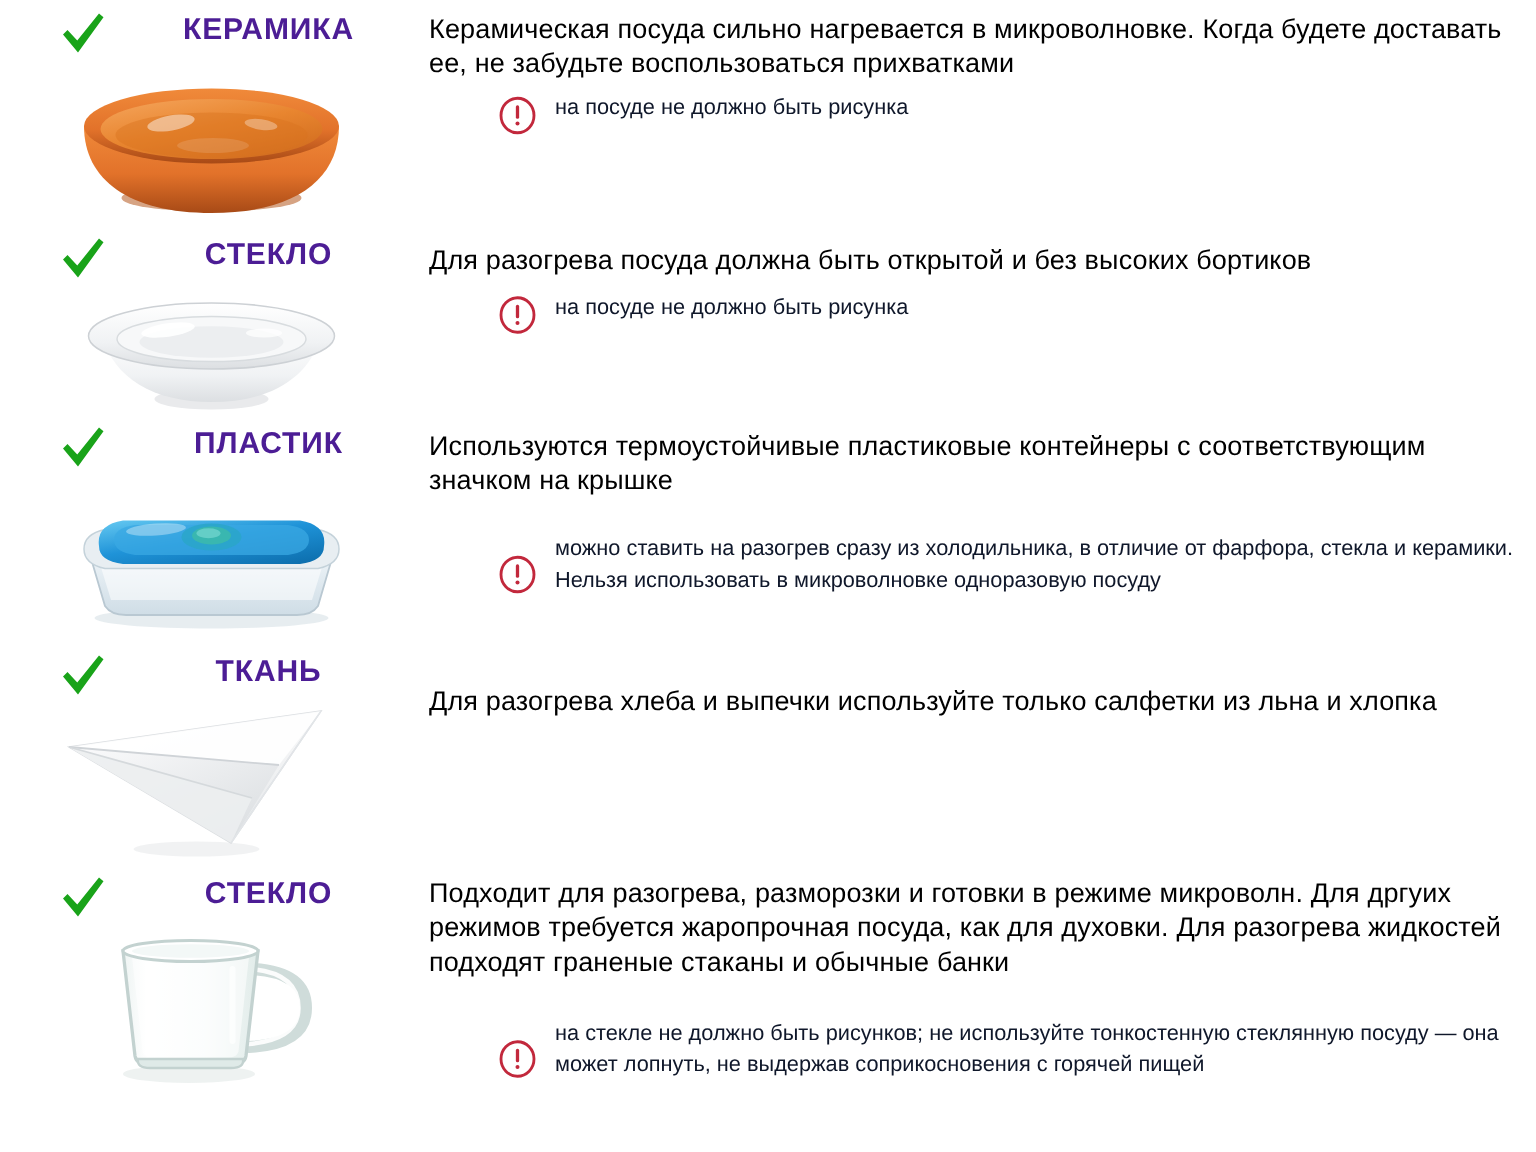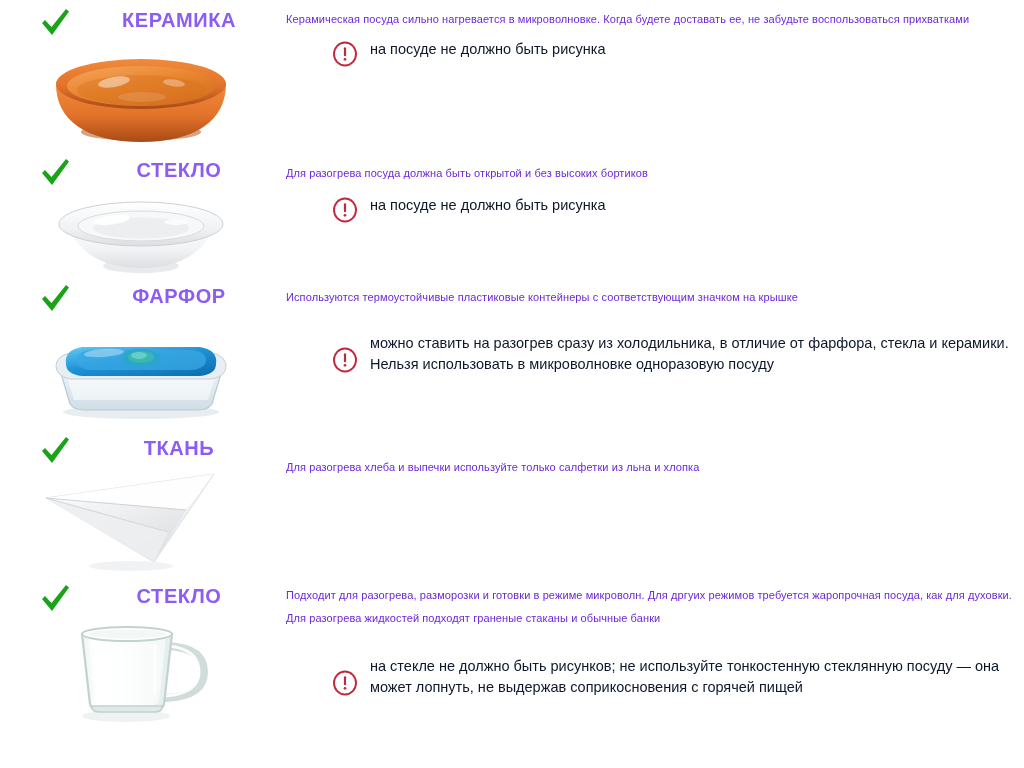--- a/index.html
+++ b/index.html
@@ -21,32 +21,32 @@
   .head-row{position:absolute;top:0;left:0;width:282px;height:34px;}
   .check{
     position:absolute;left:38px;top:0px;width:34px;height:34px;
   }
   .check svg{display:block;width:34px;height:34px;}
   .mat-label{
     position:absolute;left:84px;top:3px;width:190px;
     text-align:center;
     font-size:20px;font-weight:bold;
     letter-spacing:.6px;
-    color:#8b5cf6;
+    color:#4c1d95;
     white-space:nowrap;
   }
 
   
   .art{position:absolute;left:0;width:282px;}
   .art svg{display:block;margin:0 auto;}
 
   
   .desc{
-    font-size:11px;line-height:23px;
-    color:#6d28d9;
+    font-size:18px;line-height:23px;
+    color:#000000;
     margin:0;
     letter-spacing:.1px;
   }
   .note{
     position:relative;
     margin-top:10px;
     padding-left:84px;
     min-height:30px;
   }
   .note .warn-icon{
@@ -181,21 +181,21 @@
   </div>
 
   <div class="section" id="sec-plastic">
     <div class="left-col">
       <div class="head-row">
         <span class="check">
           <svg viewBox="0 0 34 34">
               <path d="M4 17 L7 14 L13.5 21 L28 3 L31 5.5 L14 29 Z" fill="#19a319"></path>
             </svg>
         </span>
-        <div class="mat-label">ФАРФОР</div>
+        <div class="mat-label">ПЛАСТИК</div>
       </div>
       <div class="art">
         <svg width="210" height="96" viewBox="0 0 210 96">
           <defs>
             <linearGradient id="lidG" x1="0.1" y1="0" x2="0.9" y2="1">
               <stop offset="0%" stop-color="#5fc4ef"></stop>
               <stop offset="45%" stop-color="#1f93d8"></stop>
               <stop offset="100%" stop-color="#0d6fae"></stop>
             </linearGradient>
             <linearGradient id="baseG" x1="0" y1="0" x2="0" y2="1">

